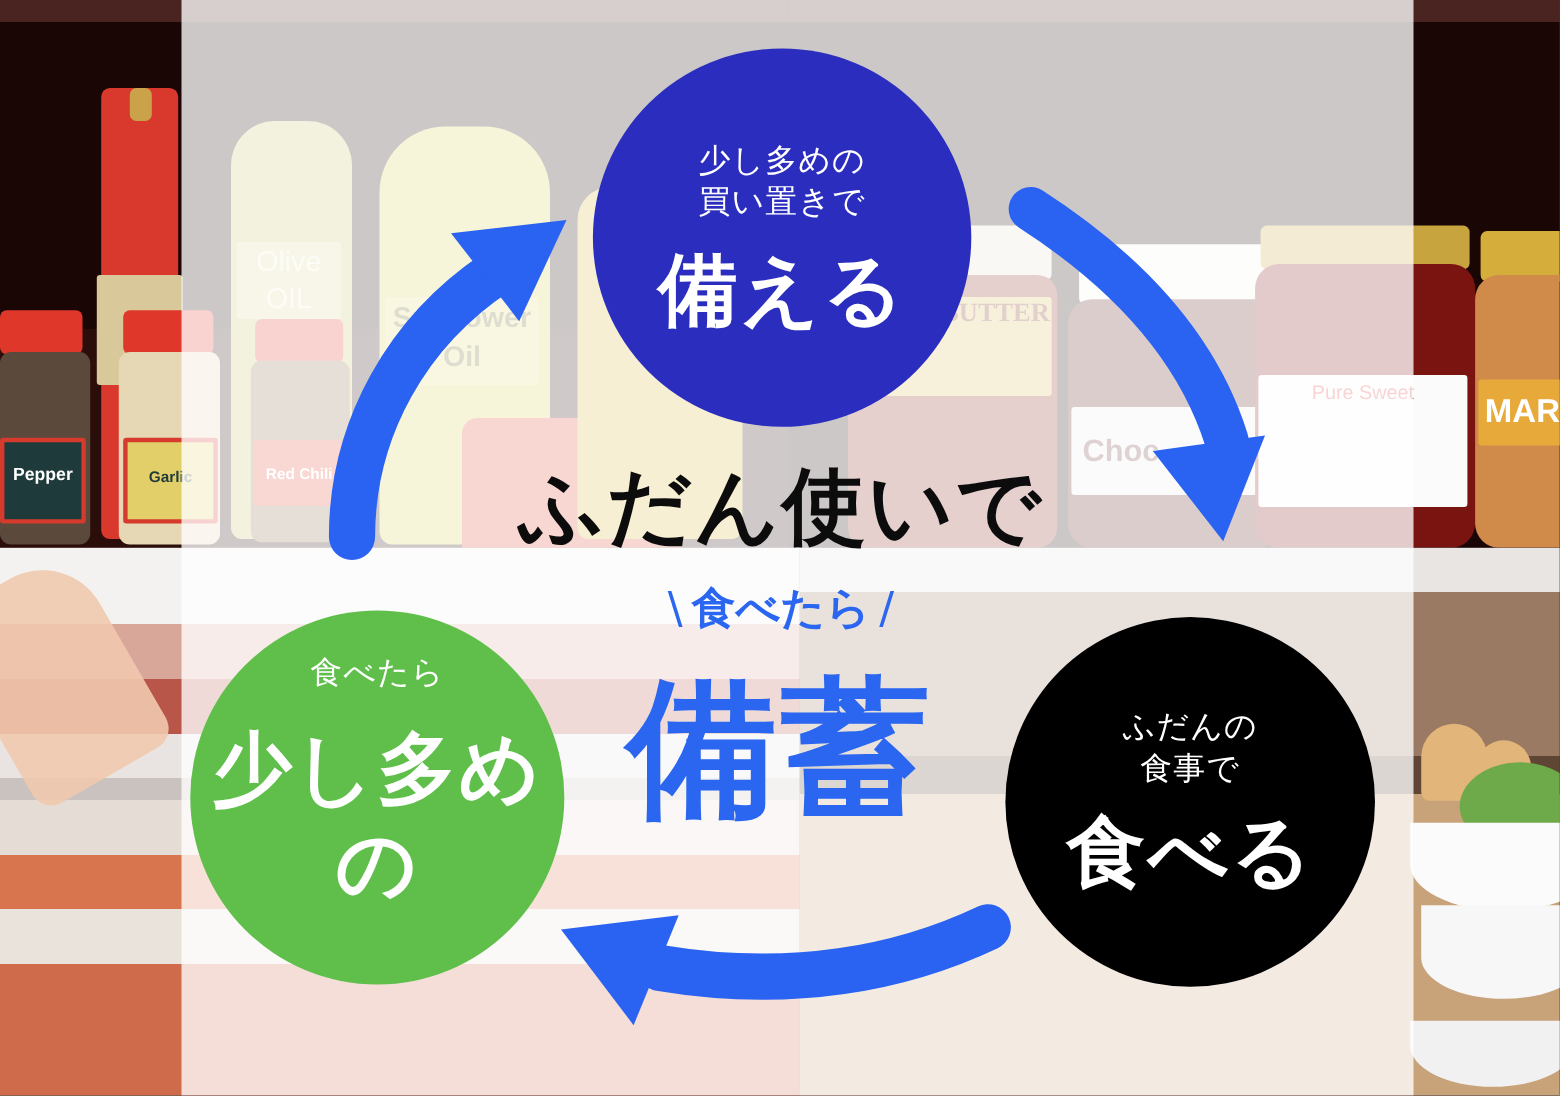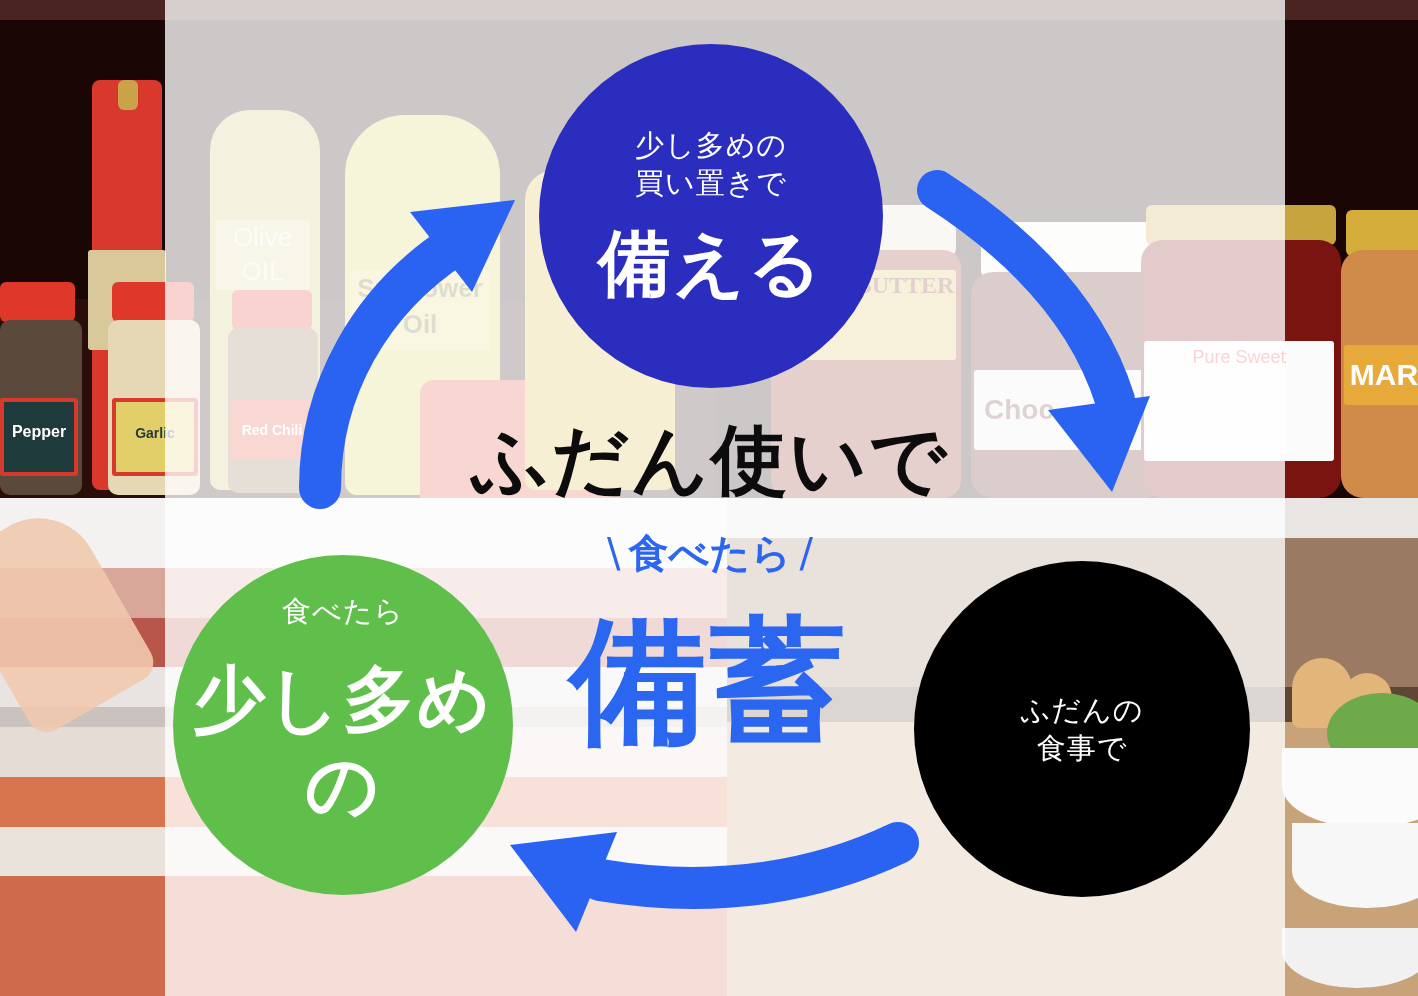--- a/index.html
+++ b/index.html
@@ -149,20 +149,21 @@
 
   <div class="circle c-prepare">
     <div class="sub">少し多めの</div>
     <div class="sub">買い置きで</div>
     <div class="main">備える</div>
   </div>
 
   <div class="circle c-eat">
     <div class="sub">ふだんの</div>
     <div class="sub">食事で</div>
+    <div class="main">食べる</div>
   </div>
 
   <div class="circle c-buy">
     <div class="sub">食べたら</div>
     <div class="main">少し多めの</div>
   </div>
 
   <div class="headline">ふだん使いで</div>
   <div class="kantan">
     <span class="slash">\</span><span>食べたら</span><span class="slash">/</span>

